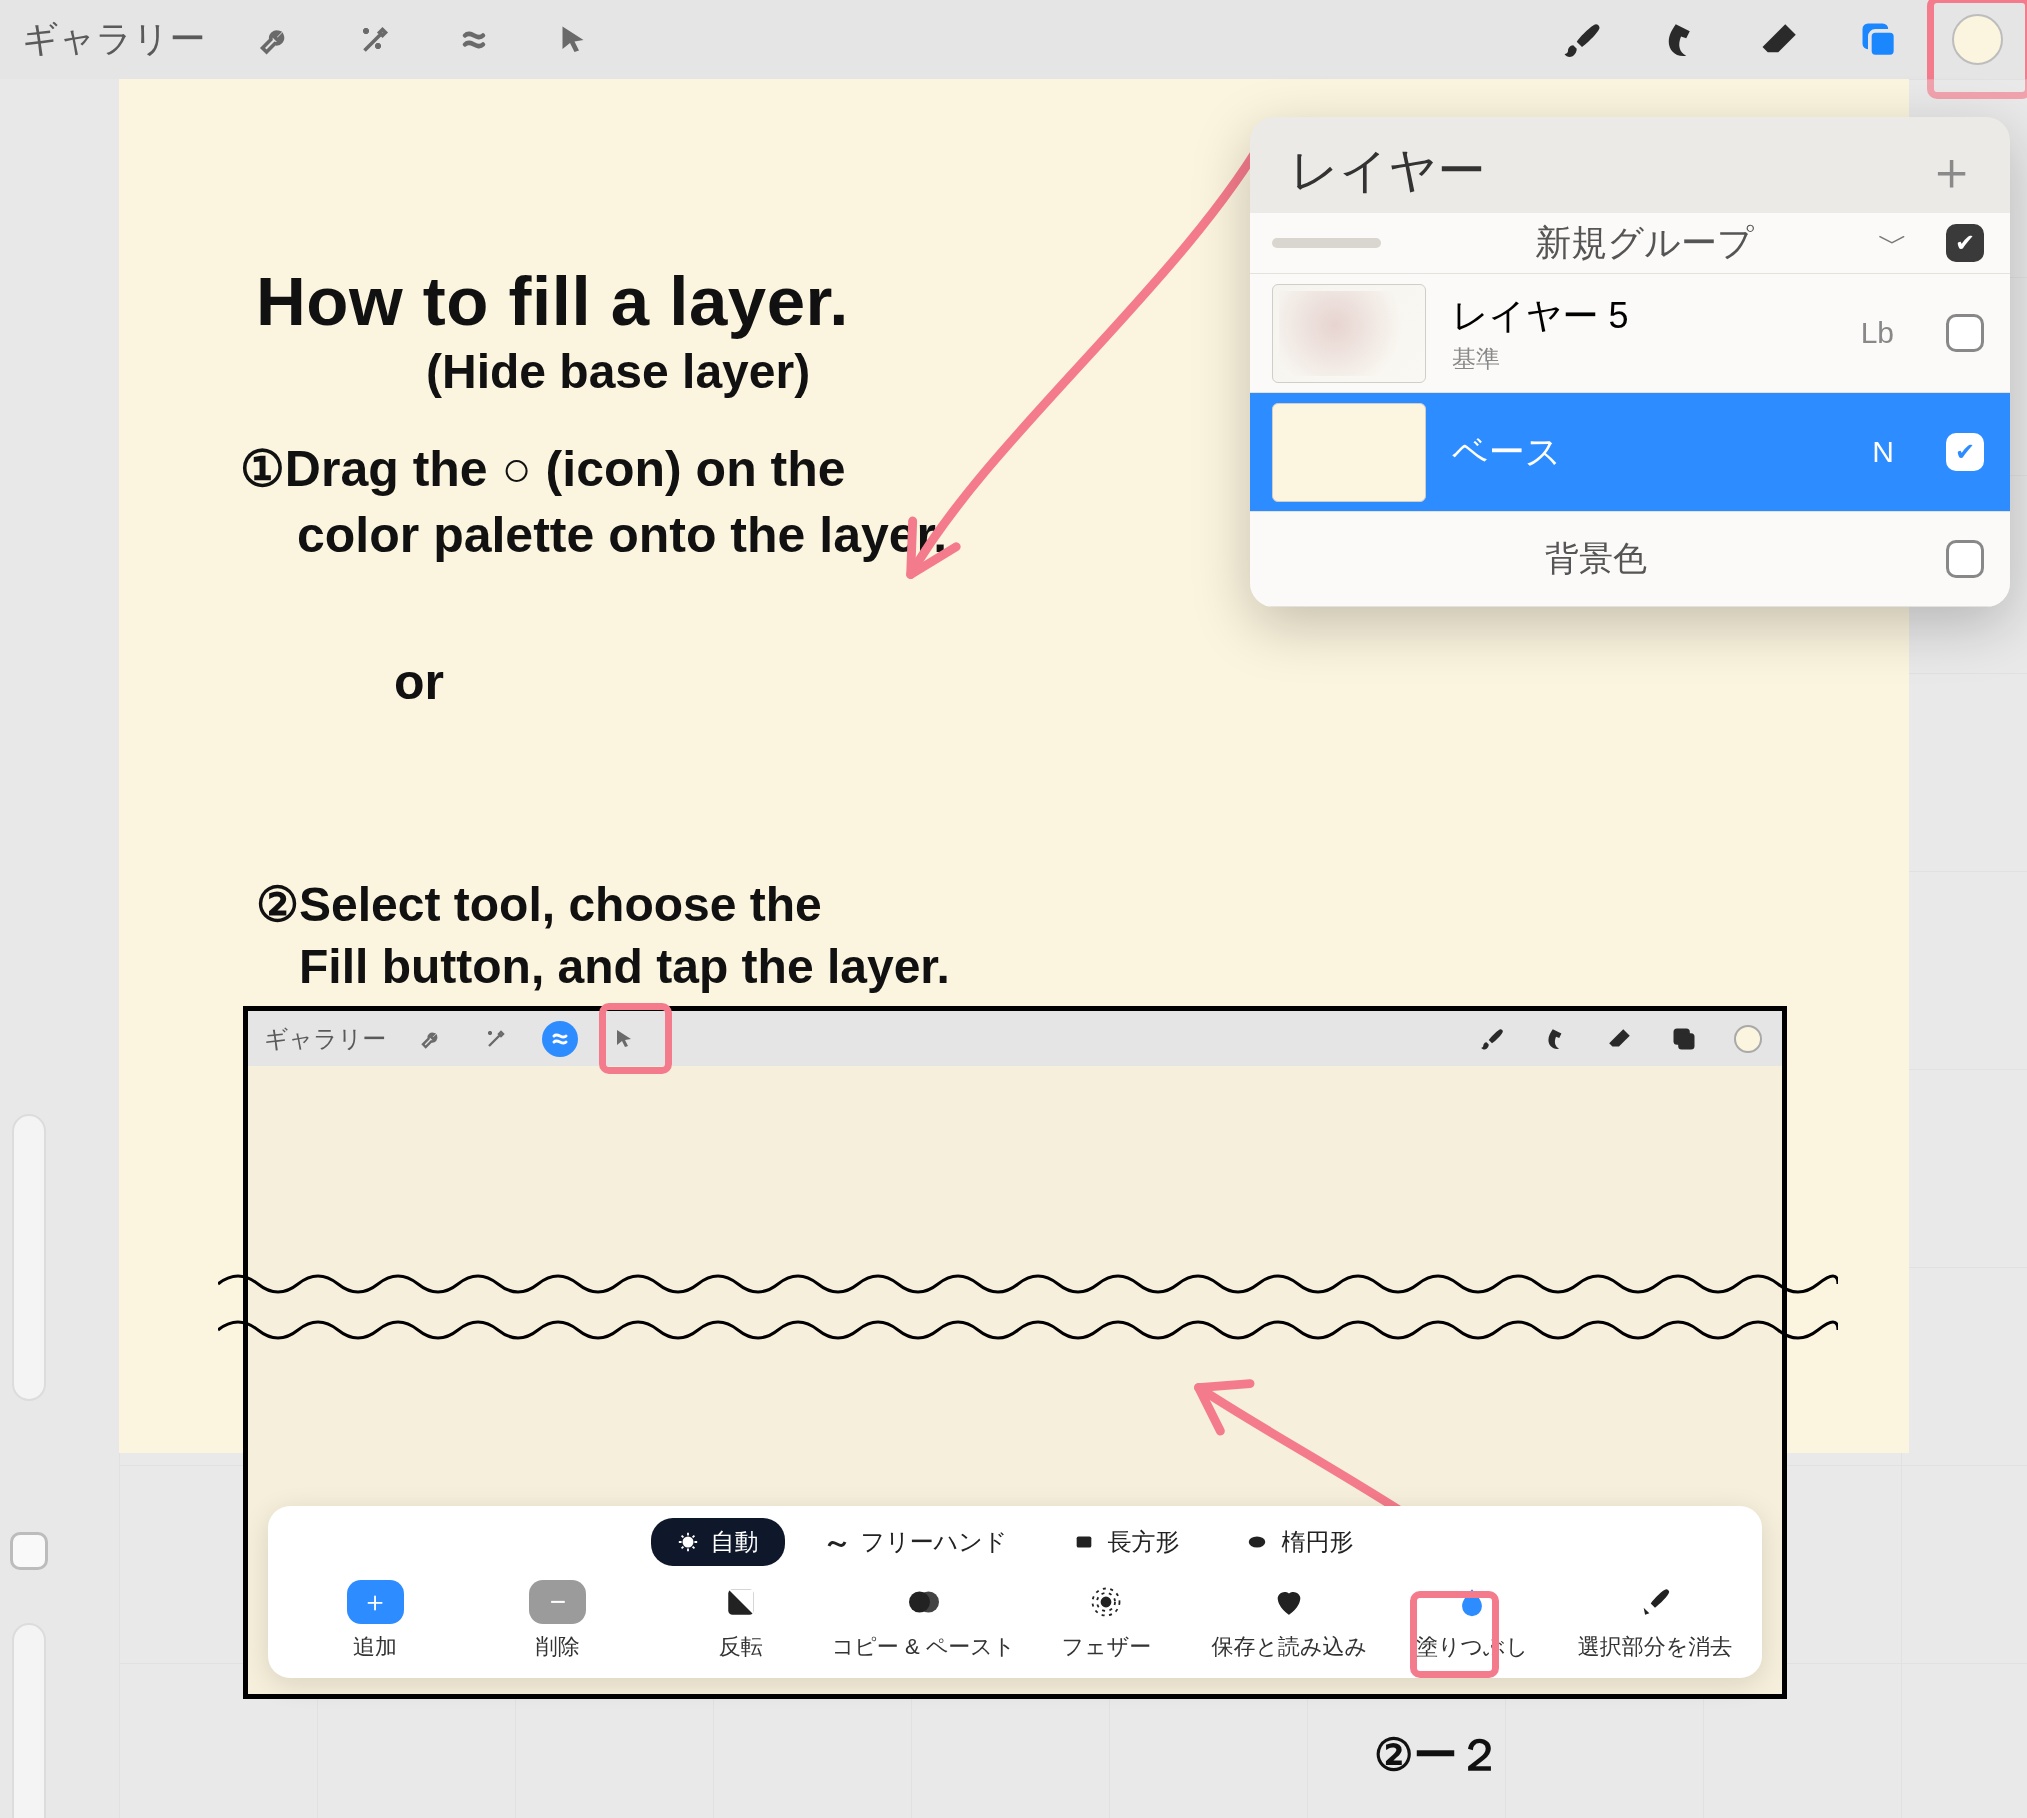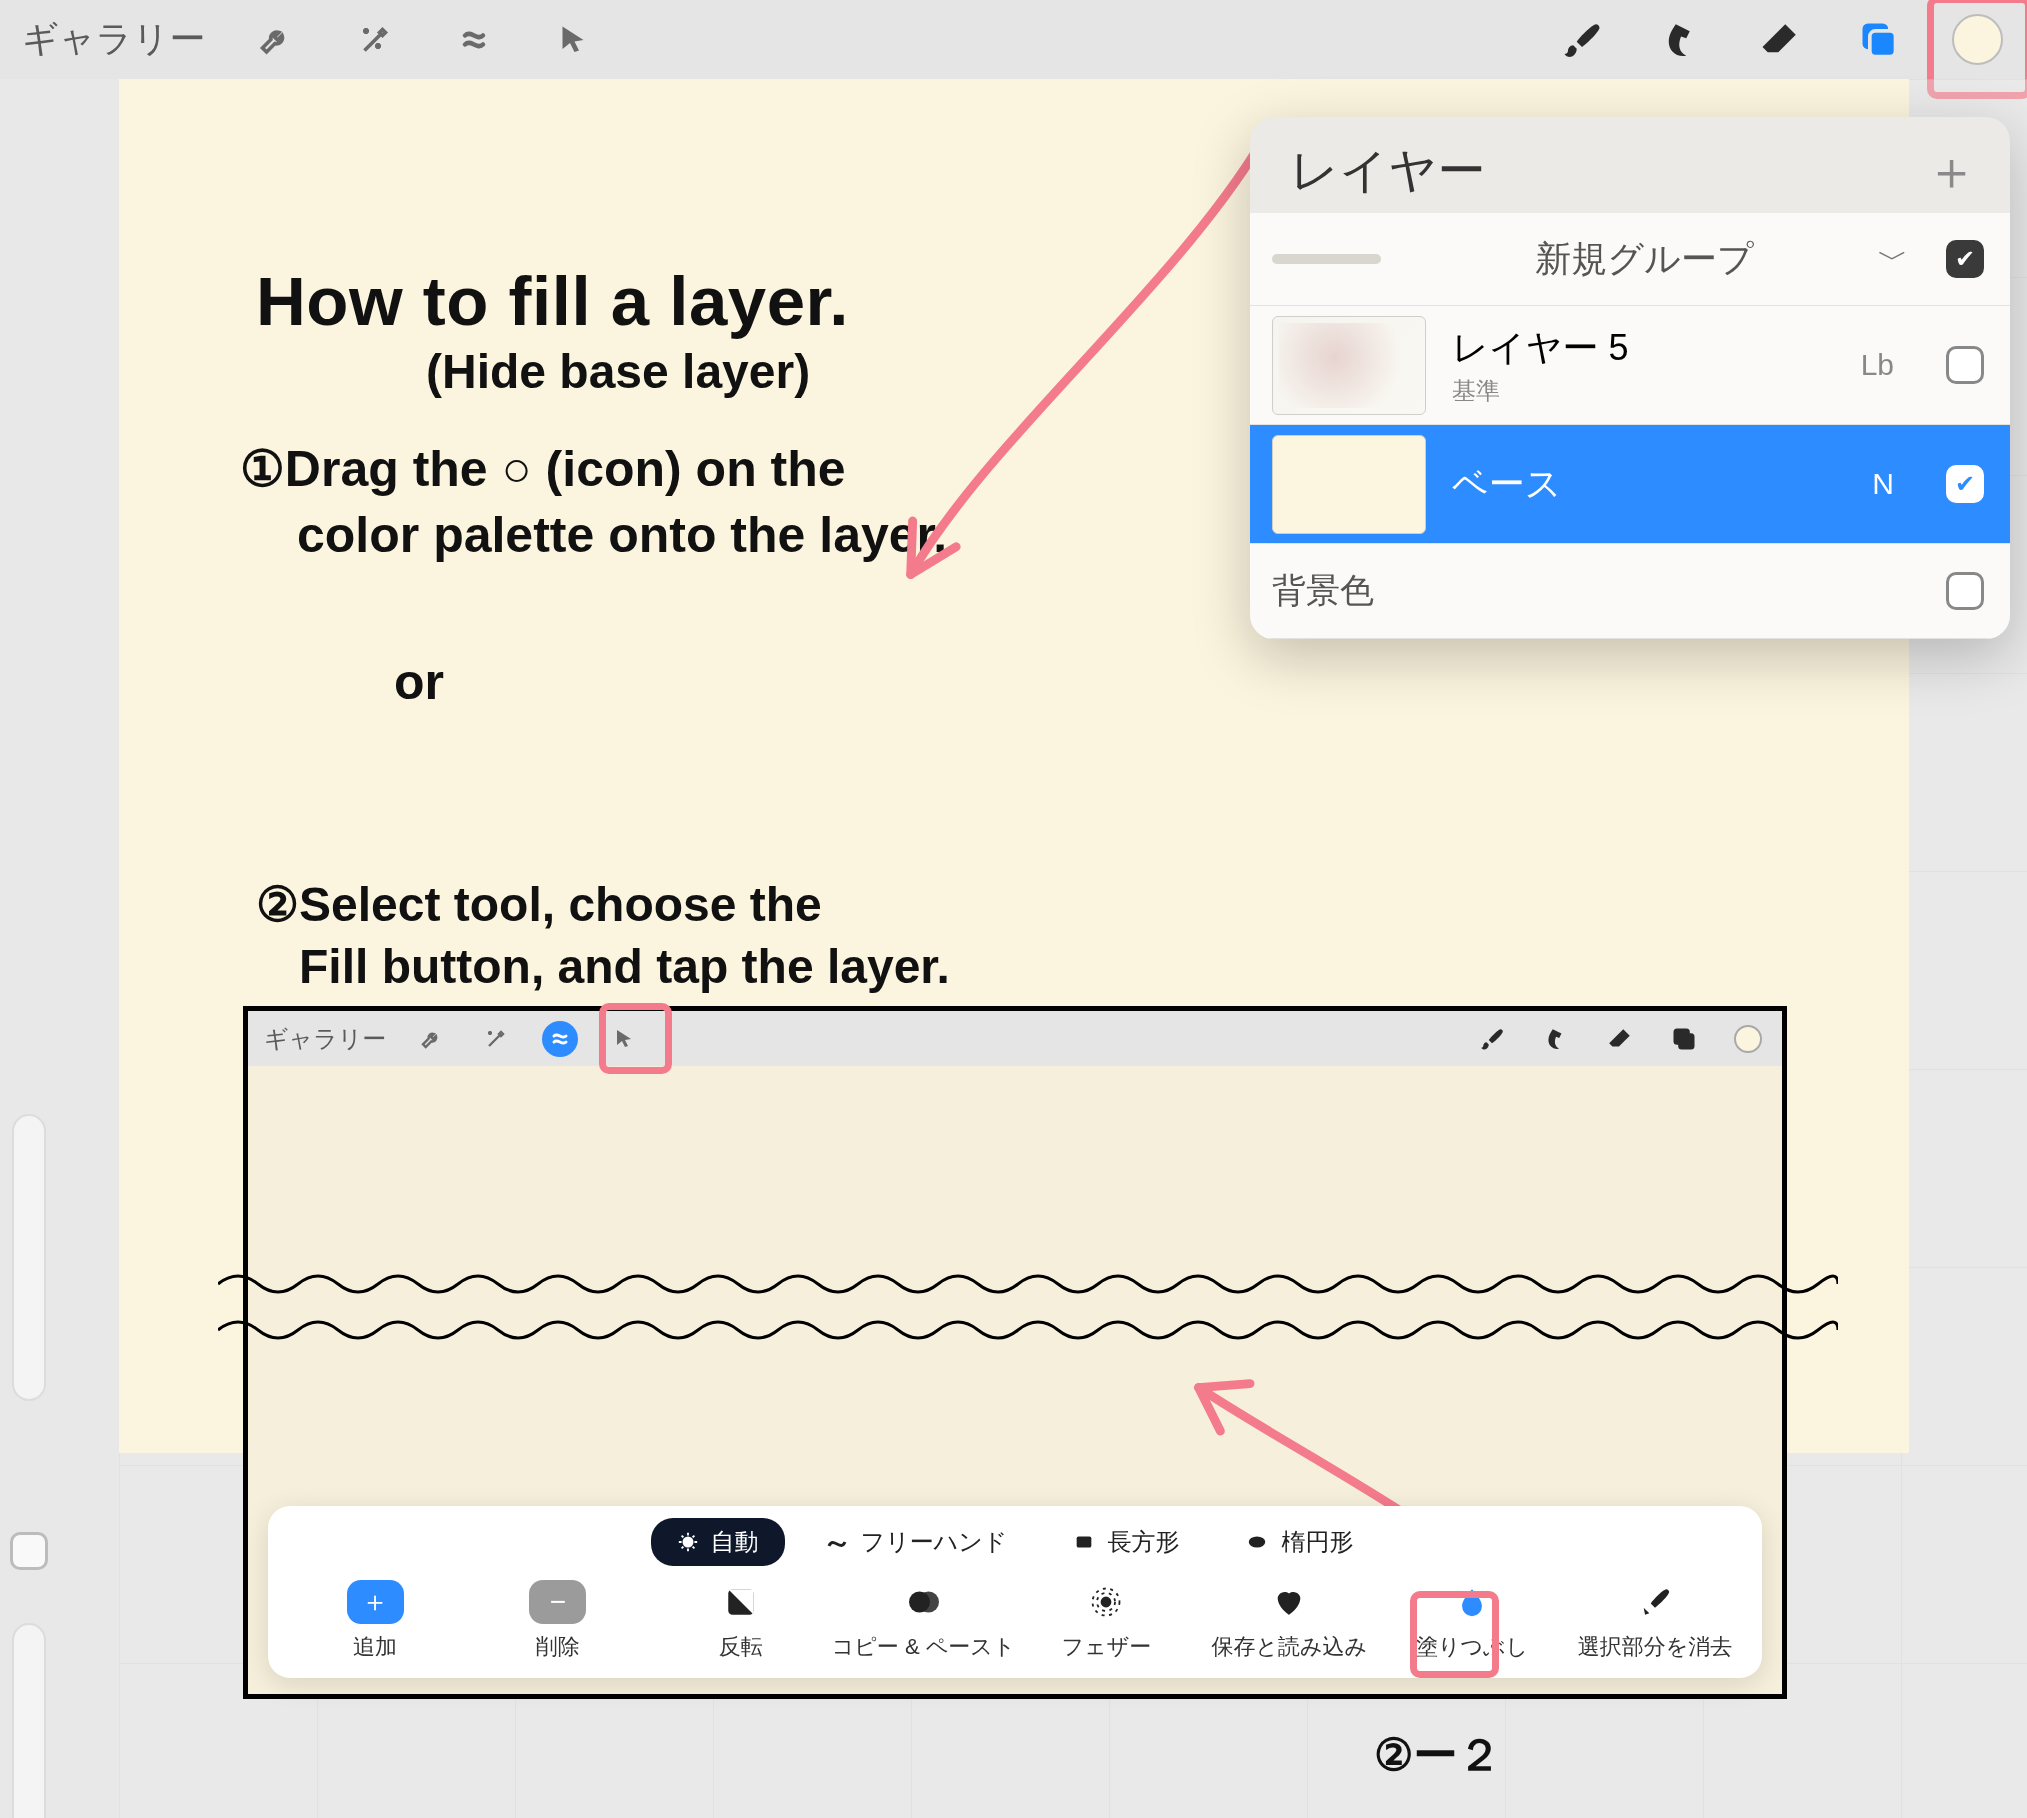--- a/index.html
+++ b/index.html
@@ -99,21 +99,21 @@
     position:absolute; top:-14px; right:186px;
     border:16px solid transparent; border-bottom-color:#eceae6;
   }
   .lp-header { display:flex; align-items:center; padding: 22px 32px 10px 40px; gap: 26px; }
   .lp-header .title { font-size: 48px; color:#333; font-weight:500; flex:1; }
   .lp-header .plus {
     font-size: 53px; color:#8a8a8a; font-weight: 300; line-height: .6;
   }
   .lp-body { background:#fbfaf8; }
   .lp-group-row {
-    display:flex; align-items:center; height:93px; padding:0 26px 0 22px;
+    display:flex; align-items:center; height:61px; padding:0 26px 0 22px;
     border-bottom: 1px solid #e4e2dd;
   }
   .lp-group-row .handle { width:109px; height:10px; background:#d9d6d0; border-radius:5px; margin-right:30px; }
   .lp-group-row .name { flex:1; text-align:center; font-size:36px; color:#555; }
   .lp-group-row .chev { font-size:30px; color:#777; margin-right:38px; }
   .chk {
     width: 38px; height: 38px; border-radius: 10px;
     border: 3px solid #888; background:#fff;
     display:flex; align-items:center; justify-content:center;
     font-size:24px; color:#fff;
@@ -132,21 +132,21 @@
   .lp-thumb.art::after { content:''; position:absolute; inset:6px;
     background: radial-gradient(circle at 40% 40%, rgba(180,110,110,.25), transparent 68%);
   }
   .lp-thumb.base { background:#fcf5df; }
   .lp-name-wrap { display:flex; flex-direction:column; flex:1; gap:2px; }
   .lp-name { font-size: 36px; }
   .lp-sub { font-size: 24px; color:#888; }
   .lp-mode { font-size: 30px; color:#888; margin-right: 26px; }
   .lp-row.selected .lp-mode { color:#fff; }
   .lp-bg-row { height: 95px; }
-  .lp-bg-row .lp-name { flex:1; text-align:left; font-size:34px; color:#555; }
+  .lp-bg-row .lp-name { flex:1; text-align:center; font-size:34px; color:#555; }
 
   
   .side-slider {
     position:absolute; left:12px; width:34px; height:287px;
     background:#f4f4f4; border:2px solid #dcdcdc; border-radius:17px;
   }
   .side-slider.s1 { top: 1035px; }
   .side-slider.s2 { top: 1544px; }
   .side-undo {
     position:absolute; left:10px; top:1453px; width:38px; height:38px;

